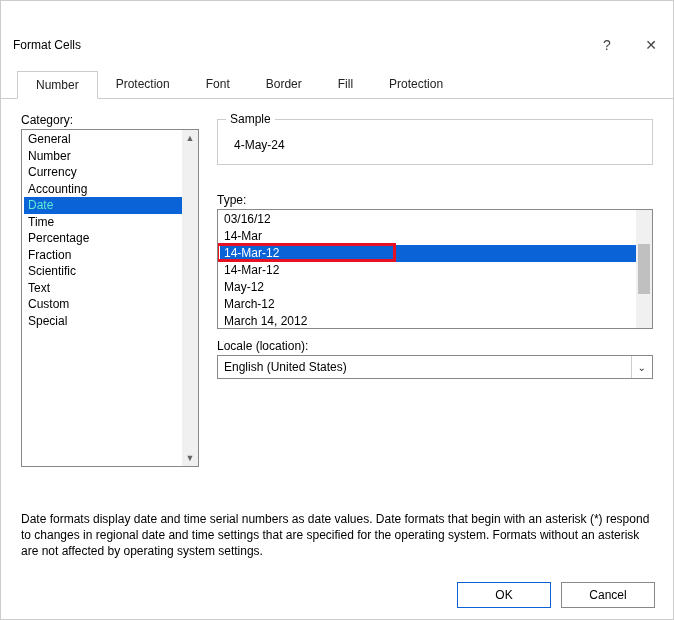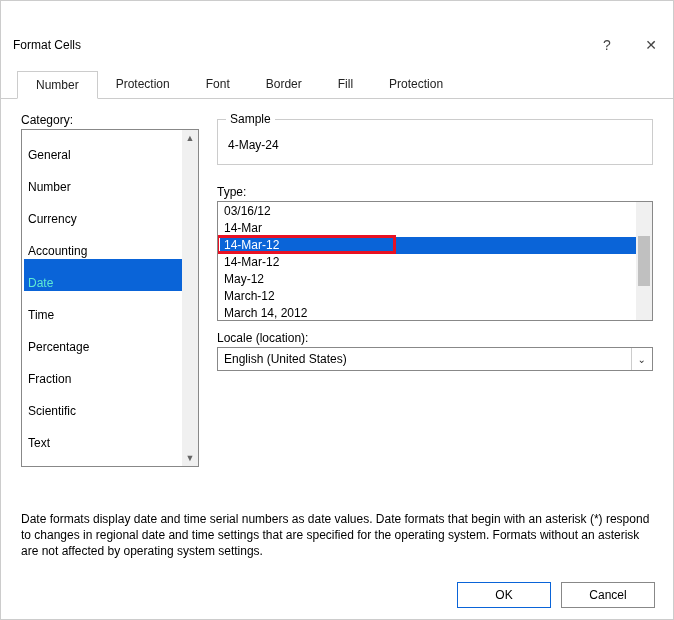--- a/index.html
+++ b/index.html
@@ -97,40 +97,40 @@
     color: #666;
     font-size: 9px;
     line-height: 12px;
     text-align: center;
   }
   .list-items {
     position: absolute;
     left: 2px; right: 16px; top: 1px;
   }
   .li {
-    padding: 16px 4px;
+    padding: 0 4px;
     height: 16.5px;
     line-height: 16.5px;
     white-space: nowrap;
   }
   .li.sel {
     background: #0a64d8;
     color: #5eead4;
   }
   .right-col {
     flex: 1;
     display: flex;
     flex-direction: column;
   }
   .sample-group {
     border: 1px solid #ccc;
     position: relative;
-    padding: 18px 10px 12px 10px;
+    padding: 18px 10px 12px 16px;
     margin-top: 6px;
-    margin-bottom: 20px;
+    margin-bottom: 28px;
   }
   .sample-group .legend {
     position: absolute;
     top: -8px; left: 8px;
     background: #fff;
     padding: 0 4px;
     font-size: 12px;
   }
   .typebox-wrap { display: flex; flex-direction: column; }
   .typebox {

